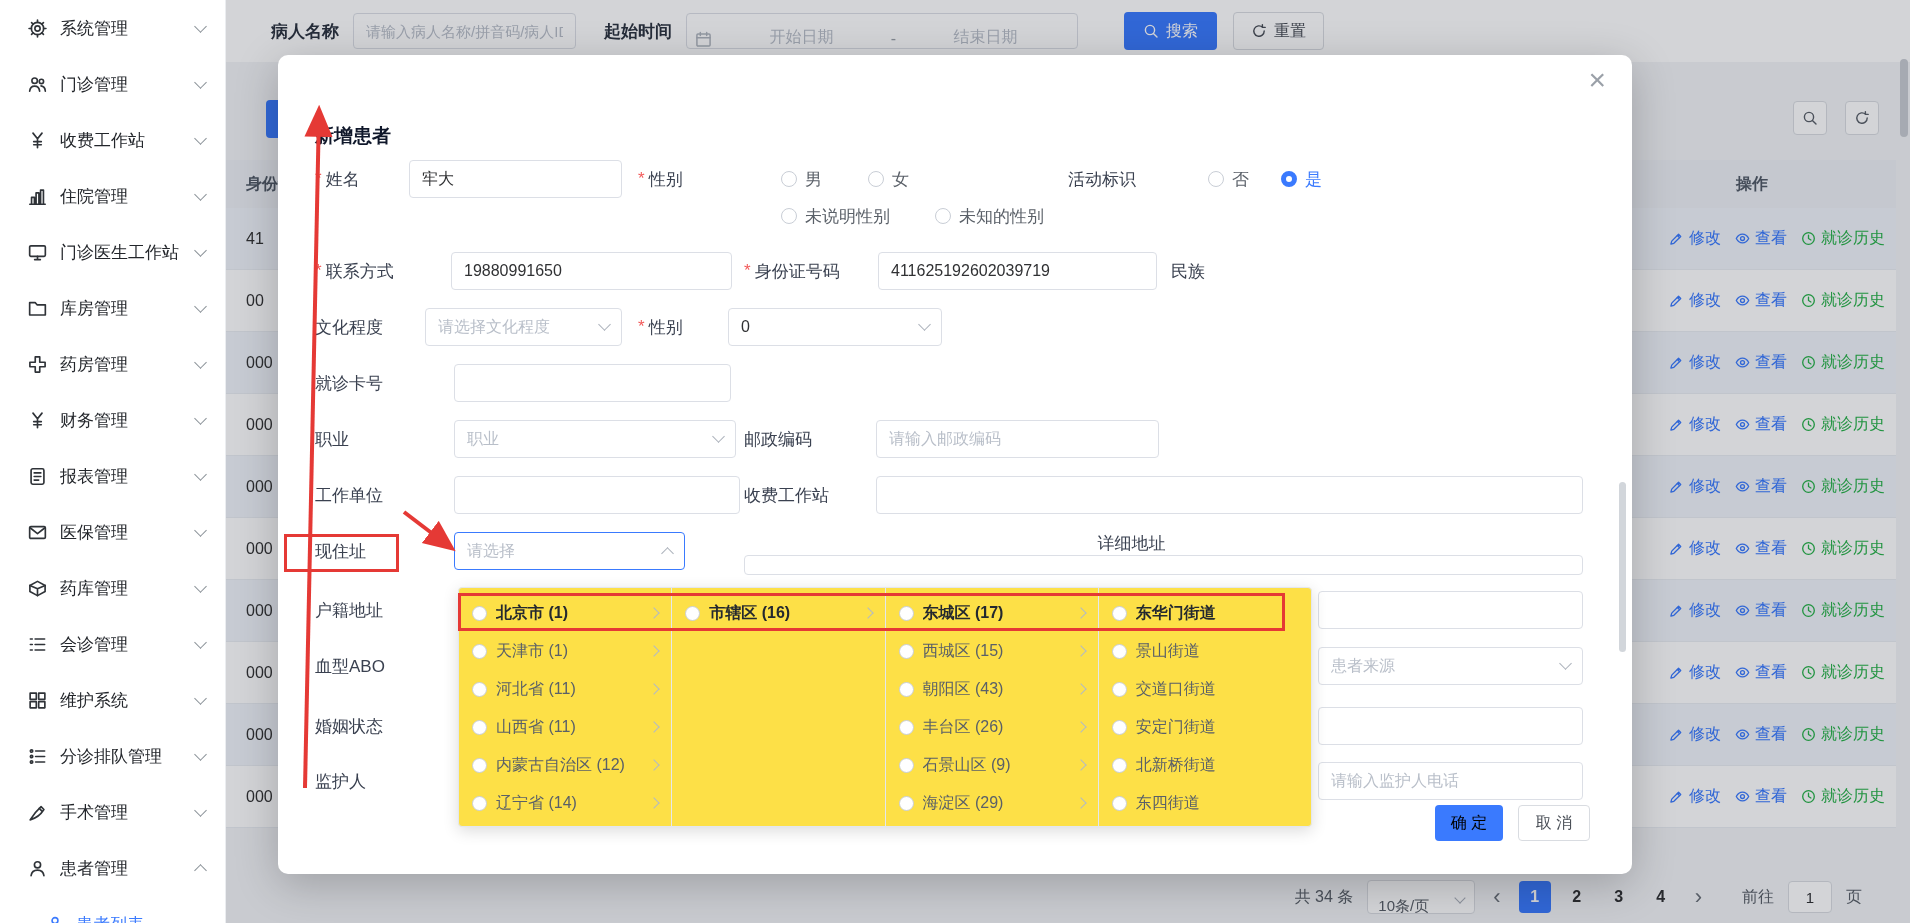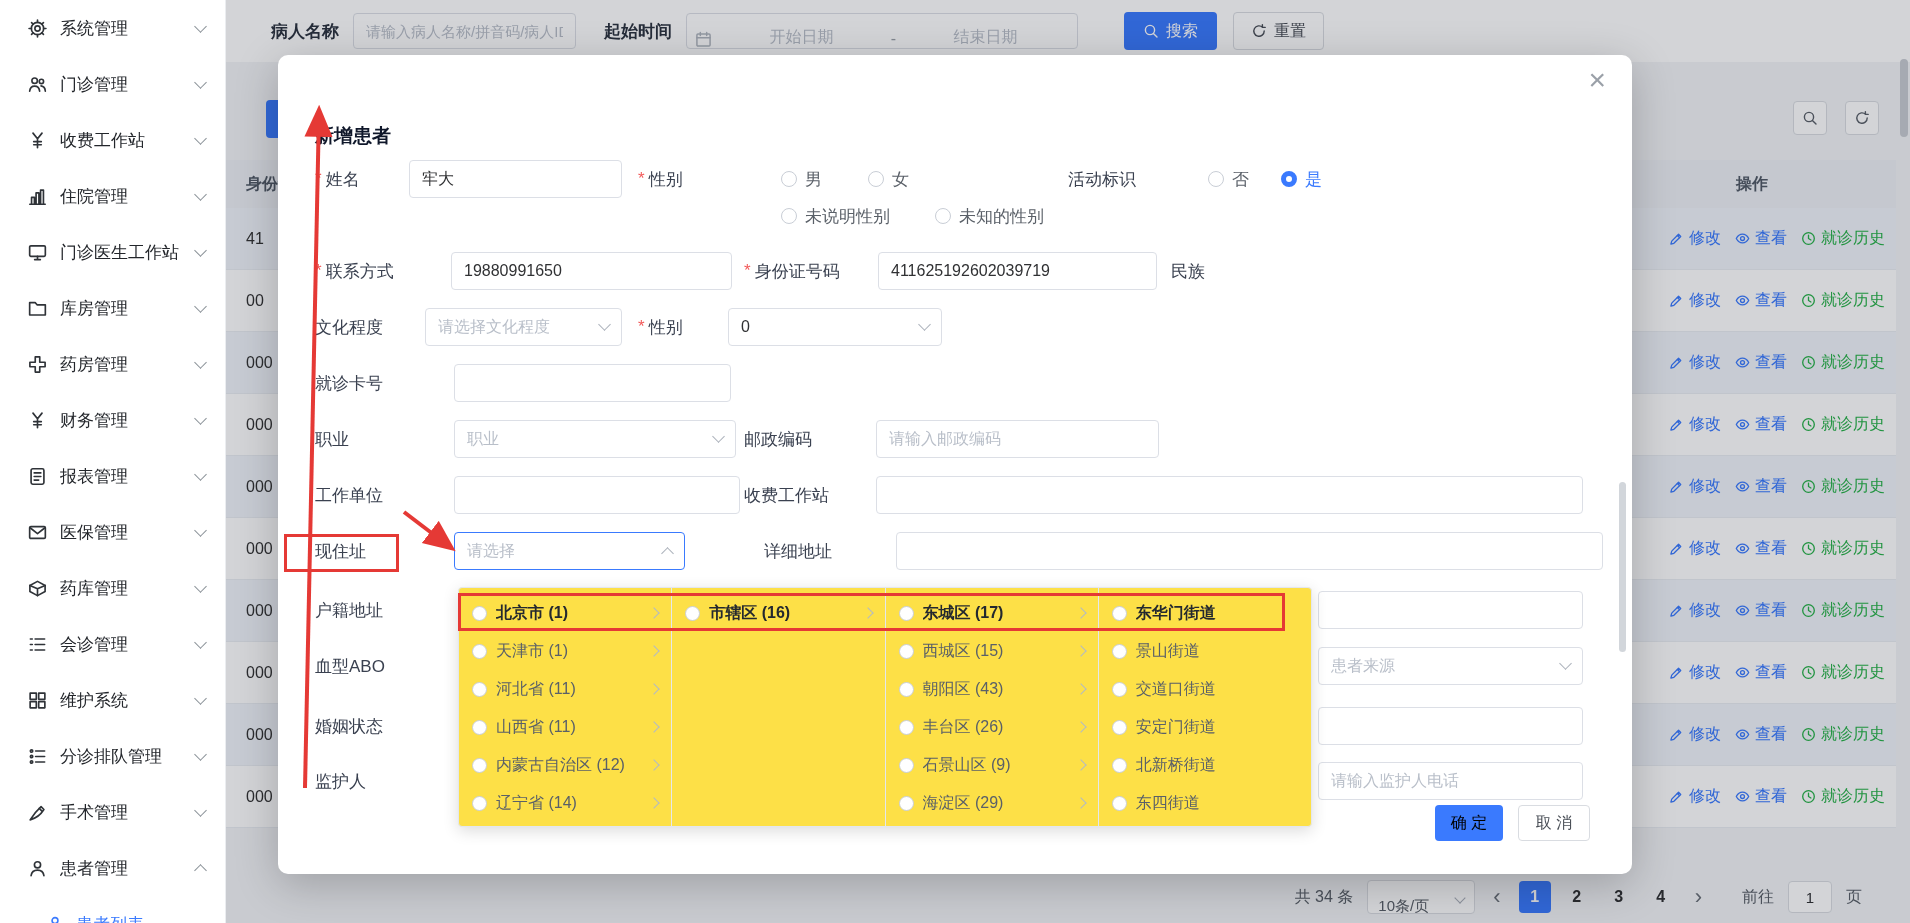--- a/index.html
+++ b/index.html
@@ -96,21 +96,21 @@
   .f-idnum { left:466px; top:197px; width:413px; } .f-idnum .lbl { width:134px; }
   .f-ethnic { left:893px; top:197px; width:412px; } .f-ethnic .lbl { width:132px; }
   .f-edu { left:37px; top:253px; width:307px; } .f-edu .lbl { width:110px; }
   .f-gender2 { left:360px; top:253px; width:304px; } .f-gender2 .lbl { width:90px; }
   .f-card { left:37px; top:309px; width:416px; } .f-card .lbl { width:139px; }
   .f-occ { left:37px; top:365px; width:421px; } .f-occ .lbl { width:139px; }
   .f-postal { left:466px; top:365px; width:415px; } .f-postal .lbl { width:132px; }
   .f-work { left:37px; top:421px; width:425px; } .f-work .lbl { width:139px; }
   .f-unitaddr { left:466px; top:421px; width:839px; } .f-unitaddr .lbl { width:132px; }
   .f-curaddr { left:37px; top:477px; width:370px; } .f-curaddr .lbl { width:139px; }
-  .f-detailaddr { left:486px; top:477px; width:839px; } .f-detailaddr .lbl { width:132px; }
+  .f-detailaddr { left:466px; top:477px; width:839px;flex-direction:column; } .f-detailaddr .lbl { width:132px; }
   .f-household { left:37px; top:536px; } 
   .f-household-right { left:1040px; top:536px; width:265px; }
   .f-blood { left:37px; top:592px; }
   .f-source { left:1040px; top:592px; width:265px; }
   .f-marital { left:37px; top:652px; }
   .f-marital-right { left:1040px; top:652px; width:265px; }
   .f-guardian { left:37px; top:707px; }
   .f-gphone { left:1040px; top:707px; width:265px; }
 
   

